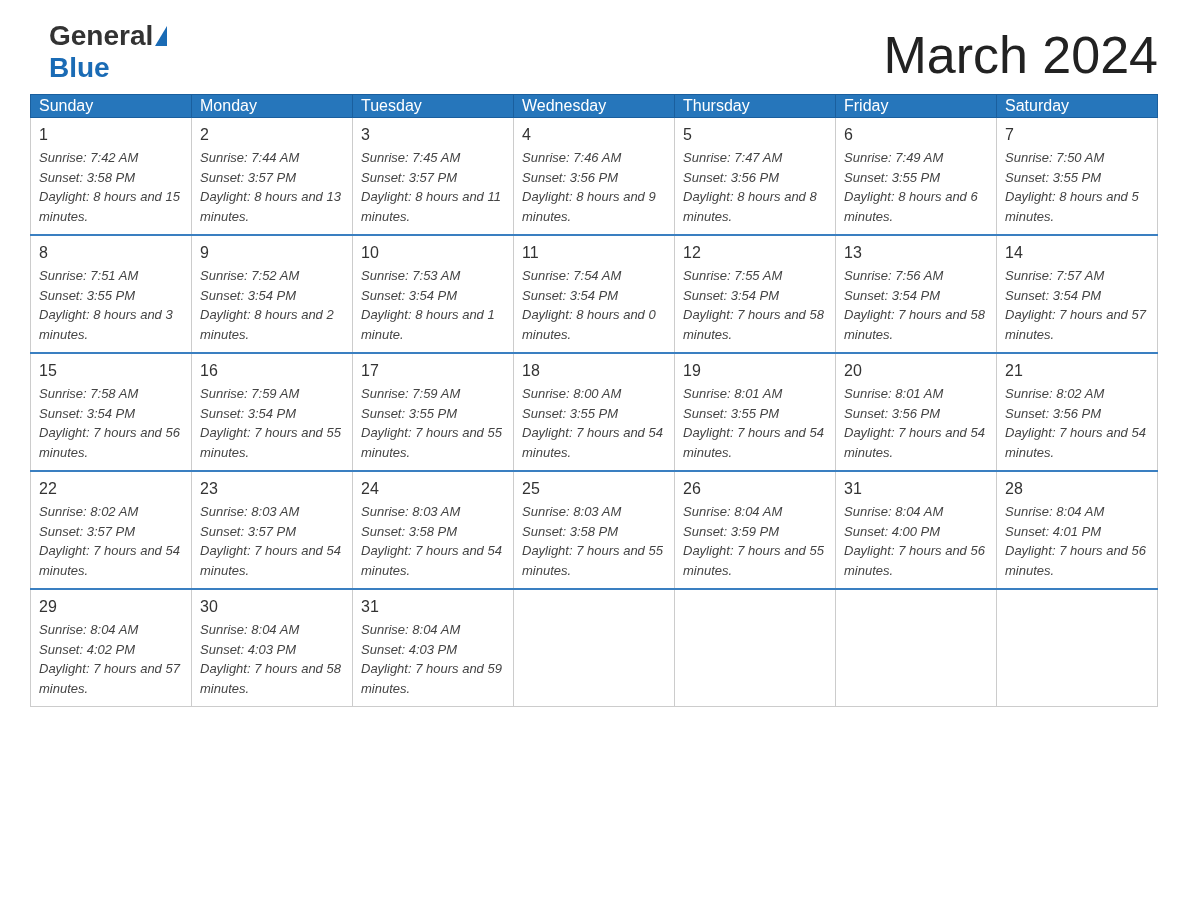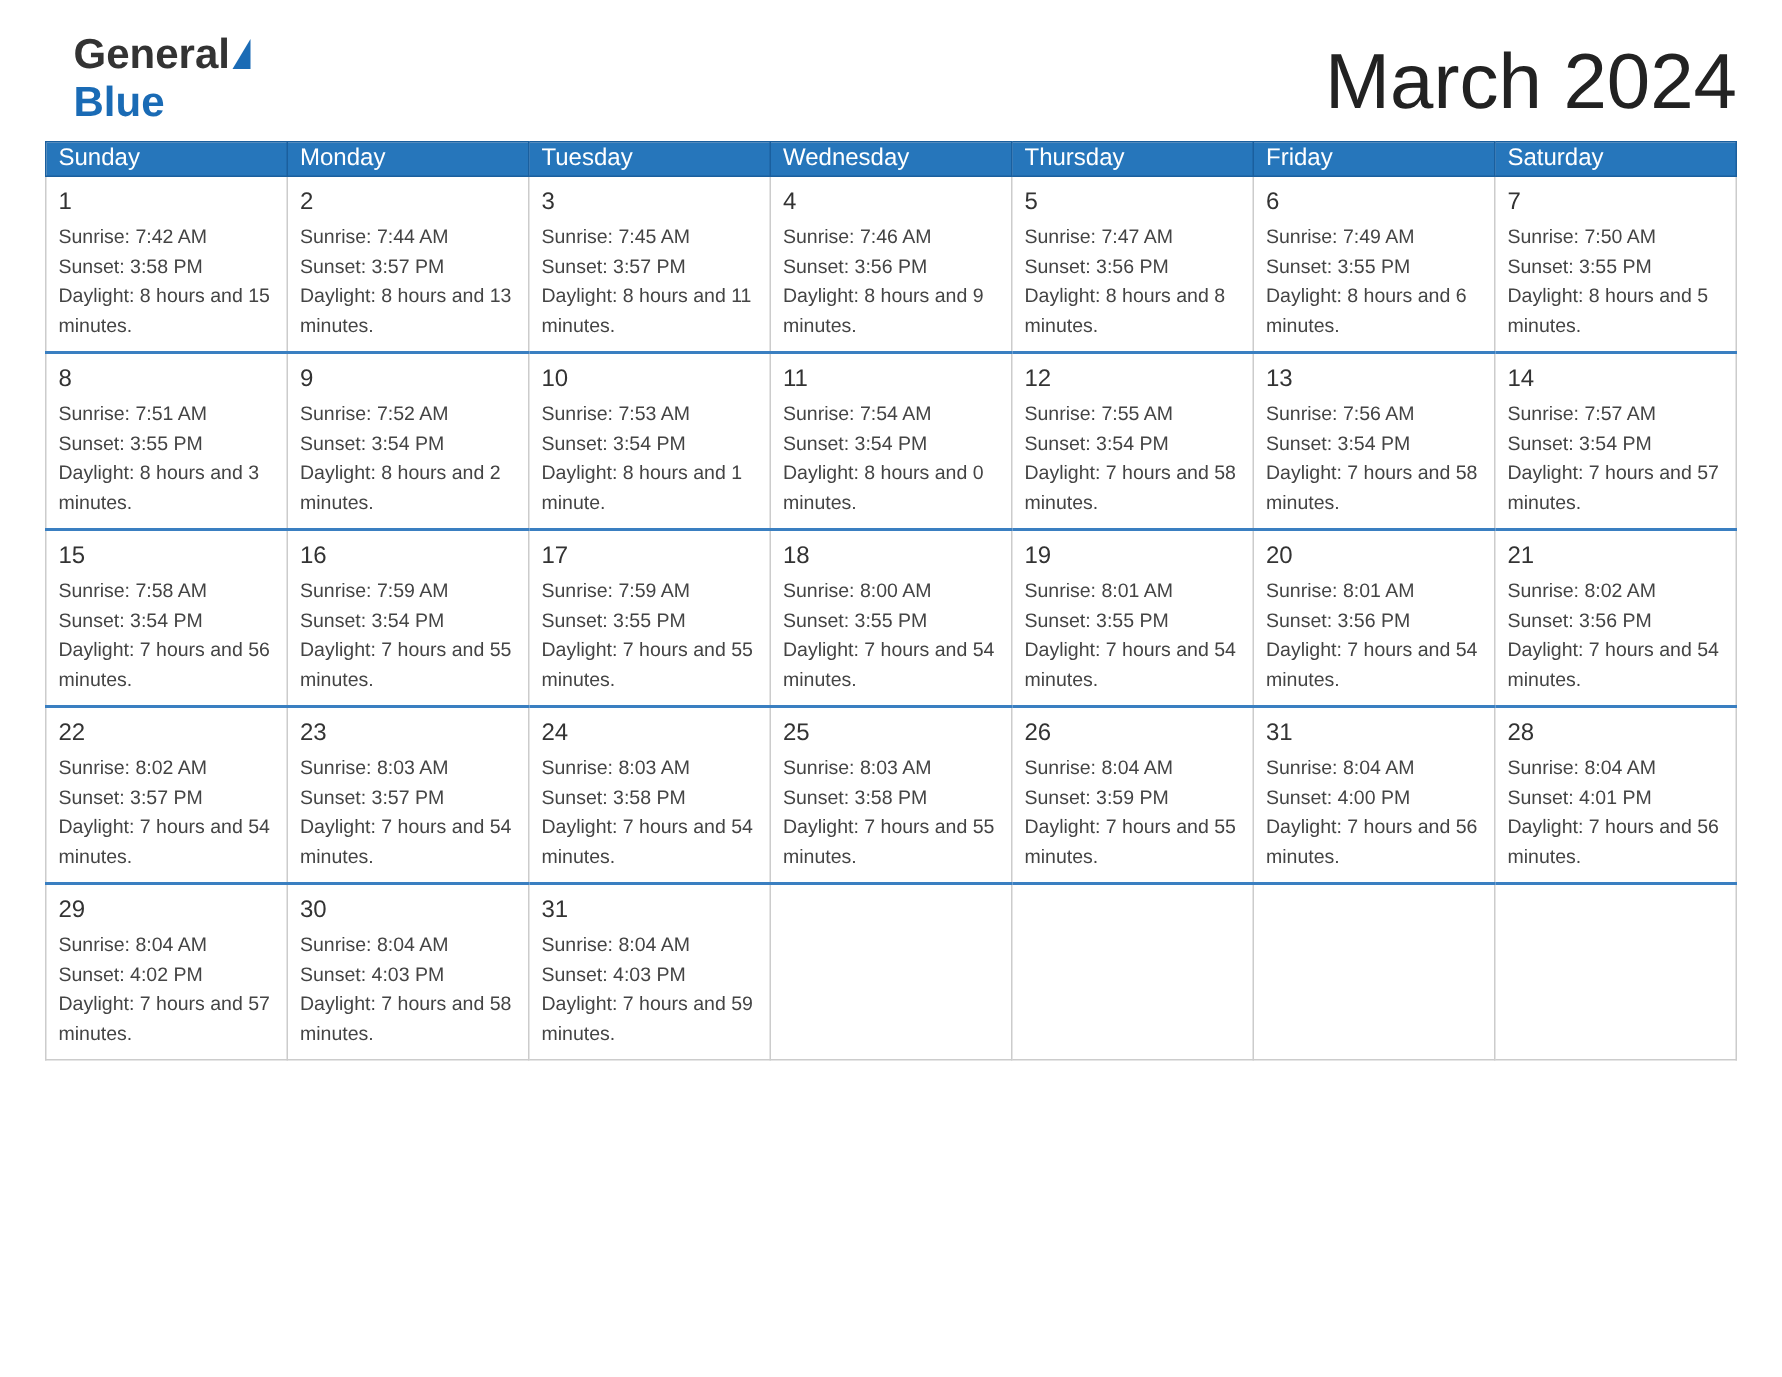--- a/index.html
+++ b/index.html
@@ -85,20 +85,21 @@
     .day-num {
       font-size: 16px;
       color: #333;
       display: block;
       margin-bottom: 4px;
     }
     .day-info {
       font-size: 13px;
       color: #444;
       line-height: 1.5;
+      font-style: italic;
     }
     td.empty {
       background: #fff;
     }
     tr td {
       border-bottom: 2px solid #1a6bb5;
     }
     
     tbody tr:not(:last-child) td {
       border-bottom: 2px solid #3a7fc1;

